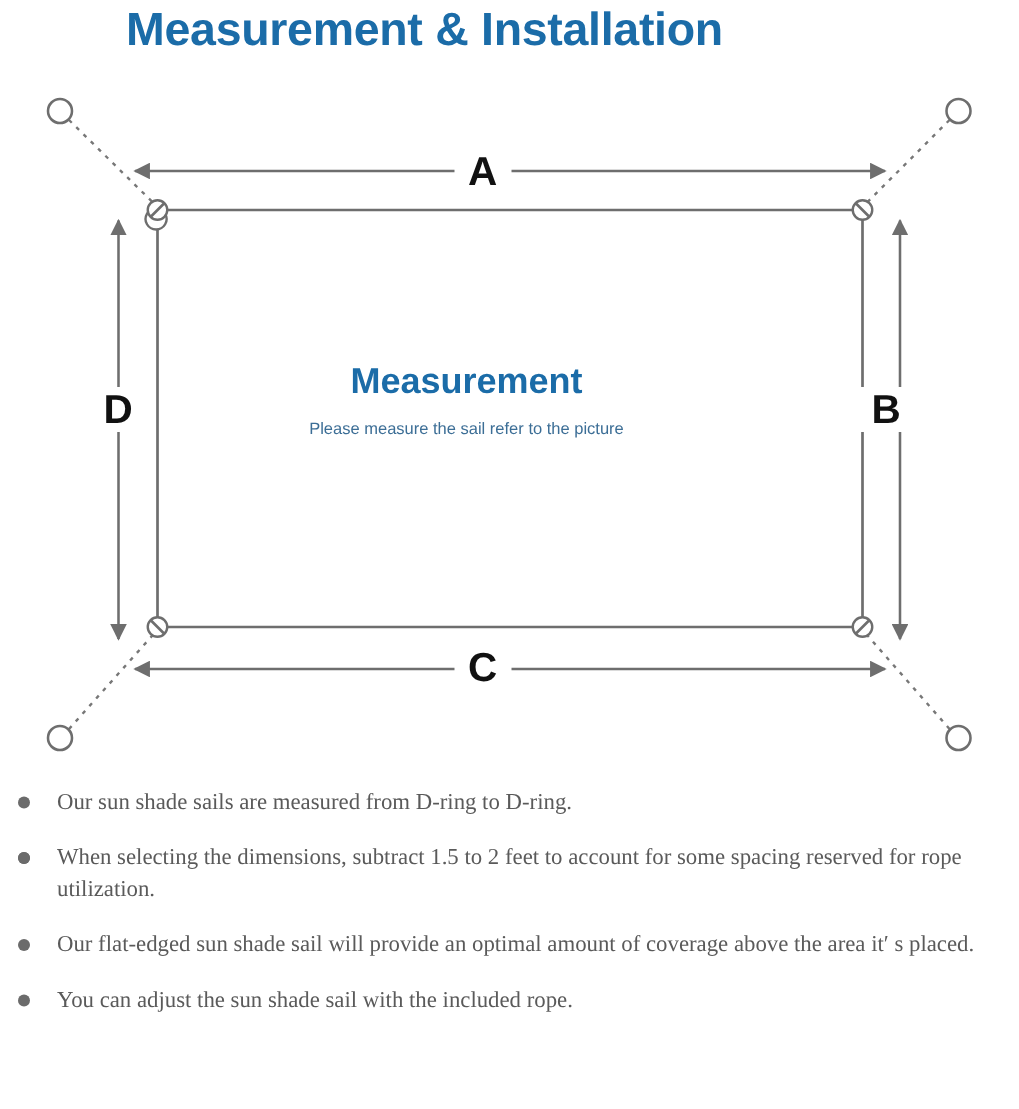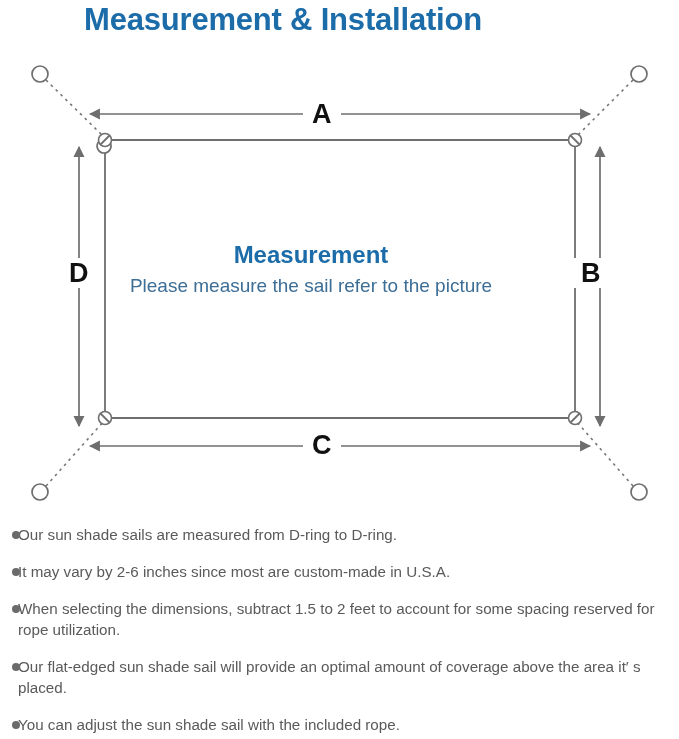--- a/index.html
+++ b/index.html
@@ -53,21 +53,21 @@
     pointer-events: none;
   }
   .center-title {
     font-size: 24px;
     font-weight: bold;
     color: #1B6CA8;
     line-height: 30px;
     white-space: nowrap;
   }
   .center-sub {
-    font-size: 19px;
+    font-size: 11px;
     color: #3C6E96;
     line-height: 24px;
     margin-top: 4px;
     white-space: nowrap;
   }
 
   
   .dim-label {
     position: absolute;
     font-size: 27px;
@@ -88,26 +88,27 @@
     position: absolute;
     left: 0;
     top: 524px;
     width: 679px;
     padding: 0;
     margin: 0;
     list-style: none;
   }
   .note-item {
     position: relative;
-    padding-left: 18px;
+    padding-left: 38px;
     margin-bottom: 16px;
     font-size: 15.2px;
     line-height: 21px;
     color: #5A5A5A;
     padding-right: 8px;
+    font-family: Liberation Serif, serif;
   }
   .note-item .dot {
     position: absolute;
     left: 12px;
     top: 7px;
     width: 8px;
     height: 8px;
     border-radius: 50%;
     background: #6B6B6B;
   }
@@ -179,21 +180,20 @@
 <div class="dim-label dim-c">C</div>
 <div class="dim-label dim-d">D</div>
 
 <ul class="notes">
   <li class="note-item">
     <span class="dot"></span>
     <span>Our sun shade sails are measured from D-ring to D-ring.</span>
   </li>
   <li class="note-item">
     <span class="dot"></span>
-    <span>It may vary by 2-6 inches since most are custom-made in U.S.A.</span>
   </li>
   <li class="note-item">
     <span class="dot"></span>
     <span>When selecting the dimensions, subtract 1.5 to 2 feet to account for some spacing reserved for rope utilization.</span>
   </li>
   <li class="note-item">
     <span class="dot"></span>
     <span>Our flat-edged sun shade sail will provide an optimal amount of coverage above the area it′ s placed.</span>
   </li>
   <li class="note-item">

